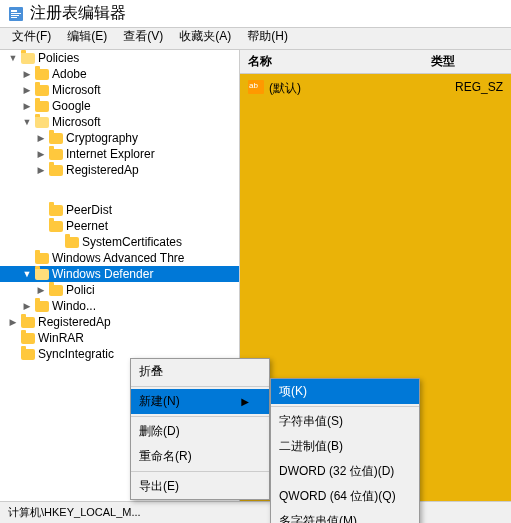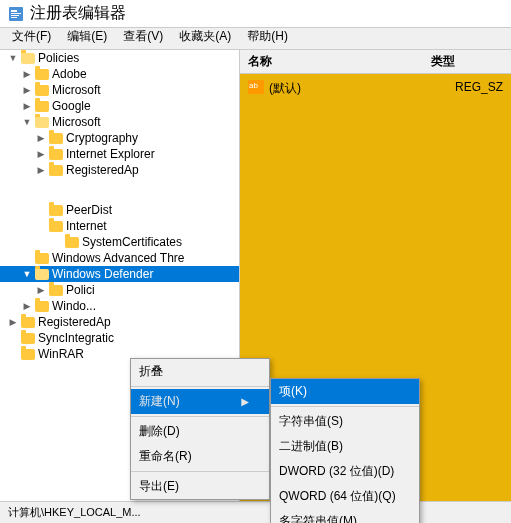--- a/index.html
+++ b/index.html
@@ -214,21 +214,21 @@
     .context-menu-item {
       padding: 4px 20px 4px 8px;
       cursor: pointer;
       display: flex;
       align-items: center;
       justify-content: space-between;
       white-space: nowrap;
     }
     .context-menu-item.highlighted {
       background: #0078d7;
-      color: #e5e5e5;
+      color: #000000;
       justify-content: space-between;
     }
     .context-menu-separator {
       border-top: 1px solid #ccc;
       margin: 2px 0;
     }
     .submenu-arrow {
       font-size: 10px;
       margin-left: 10px;
     }
@@ -367,21 +367,21 @@
         </span>
       <span>PeerDist</span>
     </div>
 
     <div class="tree-item" style="padding-left:2px;">
       <span class="tree-indent" style="width:32px;"></span>
       <span class="tree-toggle" style="visibility:hidden;">▶</span>
       <span class="tree-folder-icon">
           <span class="folder-yellow"></span>
         </span>
-      <span>Internet</span>
+      <span>Peernet</span>
     </div>
 
     <div class="tree-item" style="padding-left:18px;">
       <span class="tree-indent" style="width:32px;"></span>
       <span class="tree-toggle" style="visibility:hidden;">▶</span>
       <span class="tree-folder-icon">
           <span class="folder-yellow"></span>
         </span>
       <span>SystemCertificates</span>
     </div>
@@ -432,30 +432,30 @@
         </span>
       <span>RegisteredAp</span>
     </div>
 
     <div class="tree-item" style="padding-left:2px;">
       <span class="tree-indent" style="width:4px;"></span>
       <span class="tree-toggle" style="visibility:hidden;"></span>
       <span class="tree-folder-icon">
           <span class="folder-yellow"></span>
         </span>
-      <span>SyncIntegratic</span>
+      <span>WinRAR</span>
     </div>
 
     <div class="tree-item" style="padding-left:2px;">
       <span class="tree-indent" style="width:4px;"></span>
       <span class="tree-toggle" style="visibility:hidden;"></span>
       <span class="tree-folder-icon">
           <span class="folder-yellow"></span>
         </span>
-      <span>WinRAR</span>
+      <span>SyncIntegratic</span>
     </div>
 
   </div>
 
   <div class="right-pane">
     <div class="right-header">
       <span class="right-col-name">名称</span>
       <span class="right-col-type">类型</span>
     </div>
     <div class="right-content">

